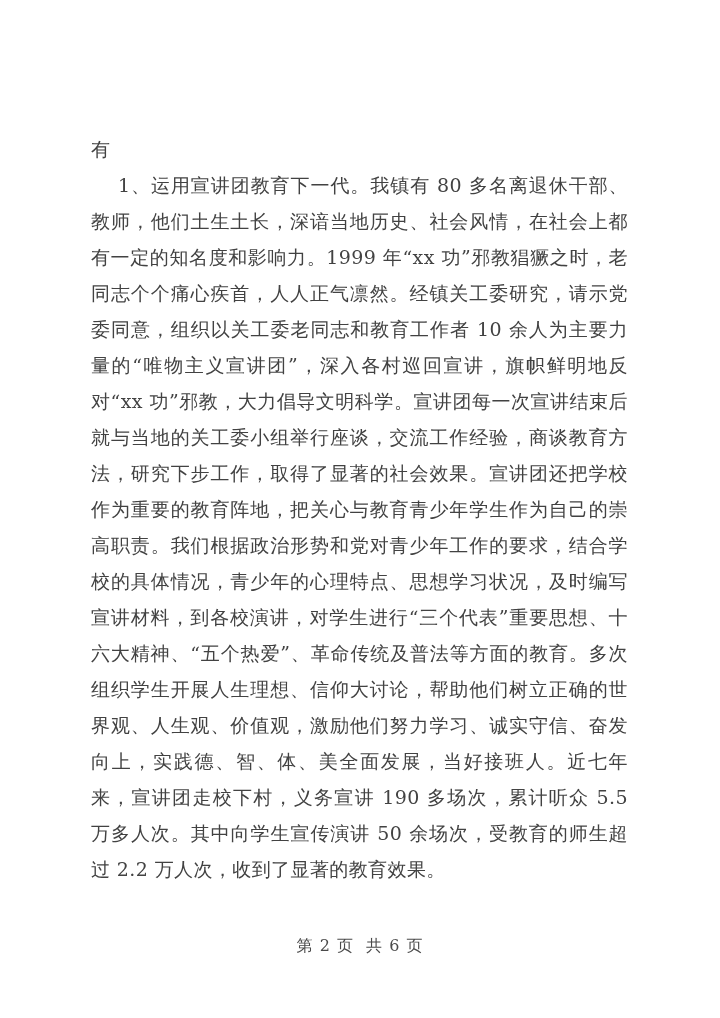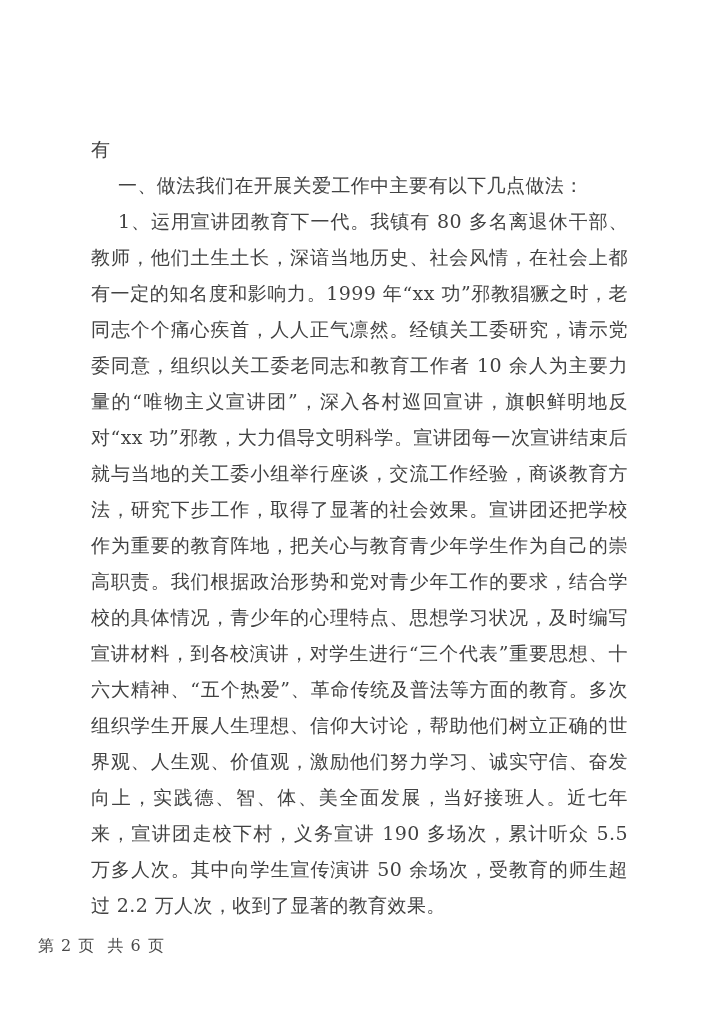--- a/index.html
+++ b/index.html
@@ -36,31 +36,29 @@
     letter-spacing: 0.4px;
   }
   .body-text p.indented {
     text-indent: 27px;
   }
   .page-footer {
     position: absolute;
     left: 0;
     right: 0;
     top: 936px;
-    text-align: left;
-    padding-left: 38px;
+    text-align: center;
     color: #4a4a4a;
     font-size: 16px;
     letter-spacing: 1px;
     white-space: pre;
   }
 </style>
 </head>
 <body>
 
 <div class="page">
   <div class="body-text">
     <p>有</p>
-    <p class="indented">一、做法我们在开展关爱工作中主要有以下几点做法：</p>
     <p class="indented">1、运用宣讲团教育下一代。我镇有 80 多名离退休干部、教师，他们土生土长，深谙当地历史、社会风情，在社会上都有一定的知名度和影响力。1999 年“xx 功”邪教猖獗之时，老同志个个痛心疾首，人人正气凛然。经镇关工委研究，请示党委同意，组织以关工委老同志和教育工作者 10 余人为主要力量的“唯物主义宣讲团”，深入各村巡回宣讲，旗帜鲜明地反对“xx 功”邪教，大力倡导文明科学。宣讲团每一次宣讲结束后就与当地的关工委小组举行座谈，交流工作经验，商谈教育方法，研究下步工作，取得了显著的社会效果。宣讲团还把学校作为重要的教育阵地，把关心与教育青少年学生作为自己的崇高职责。我们根据政治形势和党对青少年工作的要求，结合学校的具体情况，青少年的心理特点、思想学习状况，及时编写宣讲材料，到各校演讲，对学生进行“三个代表”重要思想、十六大精神、“五个热爱”、革命传统及普法等方面的教育。多次组织学生开展人生理想、信仰大讨论，帮助他们树立正确的世界观、人生观、价值观，激励他们努力学习、诚实守信、奋发向上，实践德、智、体、美全面发展，当好接班人。近七年来，宣讲团走校下村，义务宣讲 190 多场次，累计听众 5.5 万多人次。其中向学生宣传演讲 50 余场次，受教育的师生超过 2.2 万人次，收到了显著的教育效果。</p>
   </div>
   <div class="page-footer">第 2 页  共 6 页</div>
 </div>
 
 </body></html>

